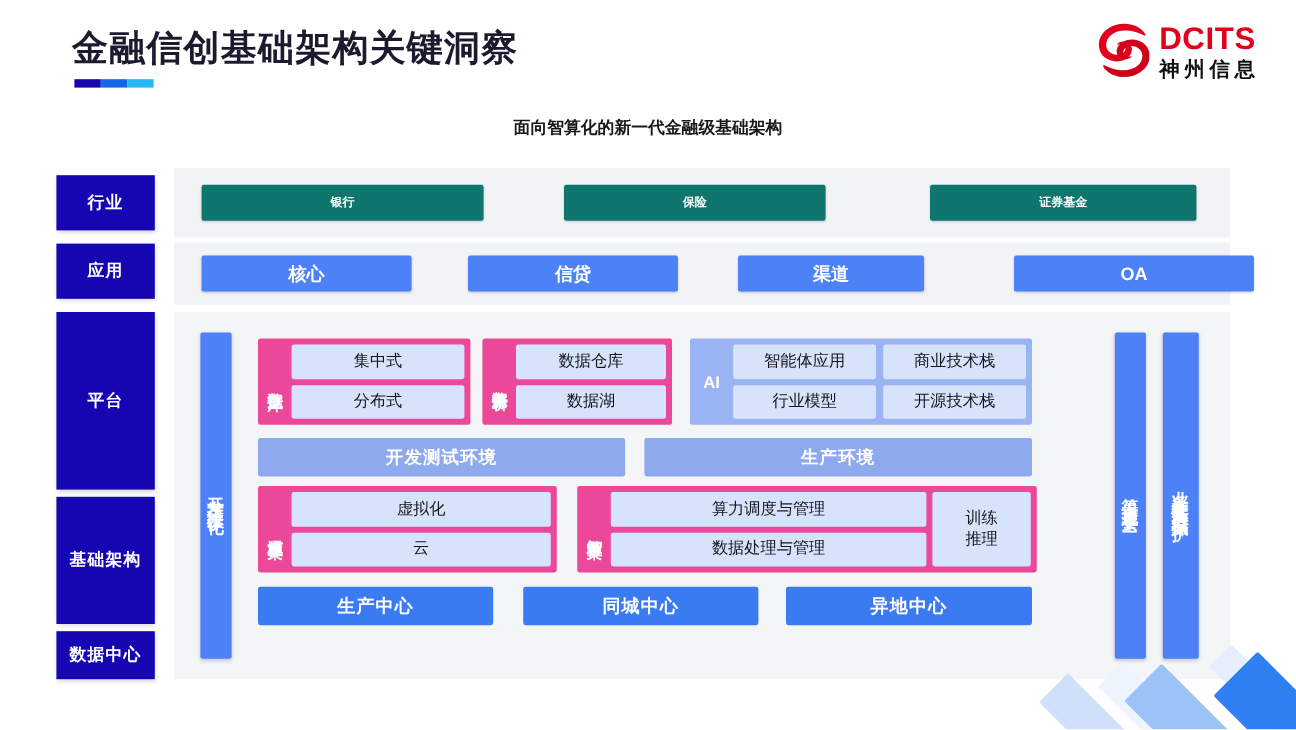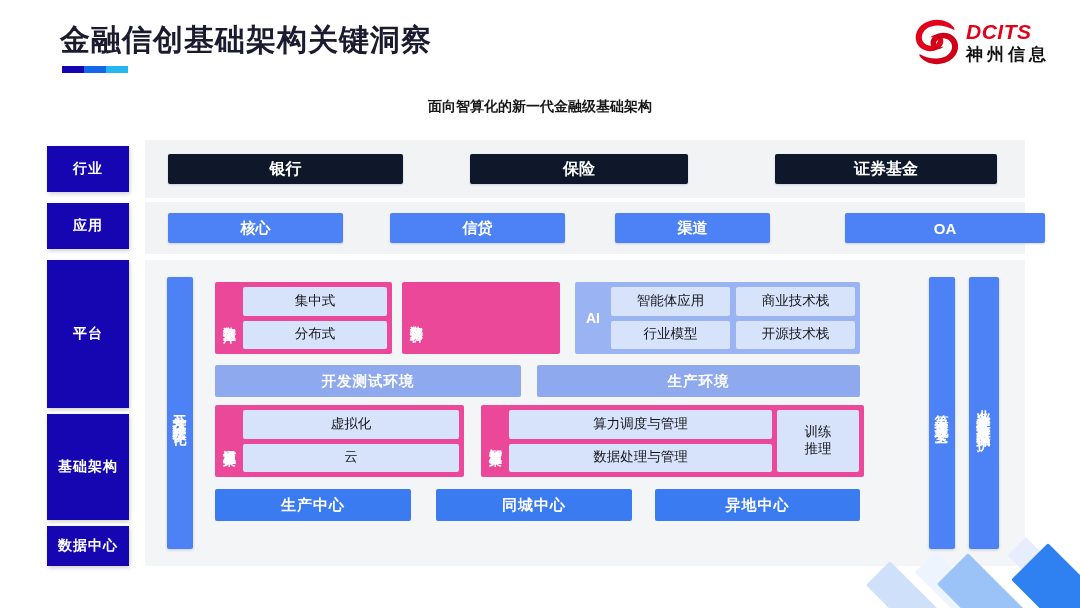--- a/index.html
+++ b/index.html
@@ -33,21 +33,21 @@
   }
   .title-rule { position:absolute; left:62px; top:66px; display:flex; }
   .title-rule i { display:block; width:22px; height:7px; }
   .tr1 { background:#1706b0; }
   .tr2 { background:#1268e8; }
   .tr3 { background:#25b7f0; }
 
   .logo { position:absolute; right:30px; top:18px; display:flex; align-items:center; gap:8px; }
   .logo-mark { width:44px; height:48px; }
   .logo-text { display:flex; flex-direction:column; line-height:1; }
-  .logo-en { font-size:21px; font-weight:800; color:#e2001a; letter-spacing:0.5px; font-style:italic; }
+  .logo-en { font-size:26px; font-weight:800; color:#e2001a; letter-spacing:0.5px; }
   .logo-cn { font-size:17px; font-weight:700; color:#111; letter-spacing:4px; margin-top:4px; }
 
   .subtitle {
     position:absolute; left:0; top:98px; width:1080px; text-align:center;
     font-size:14px; font-weight:700; color:#181818;
   }
 
   
   .diagram { position:absolute; left:0; top:140px; width:1080px; height:430px; }
 
@@ -71,21 +71,21 @@
   .band-industry { top:0px;  height:58px; }
   .band-app      { top:62px; height:52px; }
   .band-main     { top:120px; height:306px; background:#f4f5f7; }
 
   .chip {
     position:absolute;
     display:flex; align-items:center; justify-content:center;
     color:#ffffff; font-weight:700; border-radius:2px;
     box-shadow: 0 1px 2px rgba(20,40,110,0.18);
   }
-  .chip-ind { background:#0f172a; font-size:16px; height:30px; top:14px; }
+  .chip-ind { background:#0f766e; font-size:10px; height:30px; top:14px; }
   .chip-app { background:#4c82f5; font-size:15px; height:30px; top:11px; }
 
   .ind1 { left:23px;  width:235px; }
   .ind2 { left:325px; width:218px; }
   .ind3 { left:630px; width:222px; }
 
   .app1 { left:23px;  width:175px; }
   .app2 { left:245px; width:175px; }
   .app3 { left:470px; width:155px; }
   .app4 { left:700px; width:200px; }
@@ -218,20 +218,28 @@
               <div class="cell">集中式</div>
             </div>
             <div class="grp-row">
               <div class="cell">分布式</div>
             </div>
           </div>
         </div>
 
         <div class="grp grp-da">
           <div class="grp-title">数据分析</div>
+          <div class="grp-body">
+            <div class="grp-row">
+              <div class="cell">数据仓库</div>
+            </div>
+            <div class="grp-row">
+              <div class="cell">数据湖</div>
+            </div>
+          </div>
         </div>
 
         <div class="grp grp-ai">
           <div class="grp-title">AI</div>
           <div class="grp-body">
             <div class="grp-row">
               <div class="cell">智能体应用</div>
               <div class="cell">商业技术栈</div>
             </div>
             <div class="grp-row">

